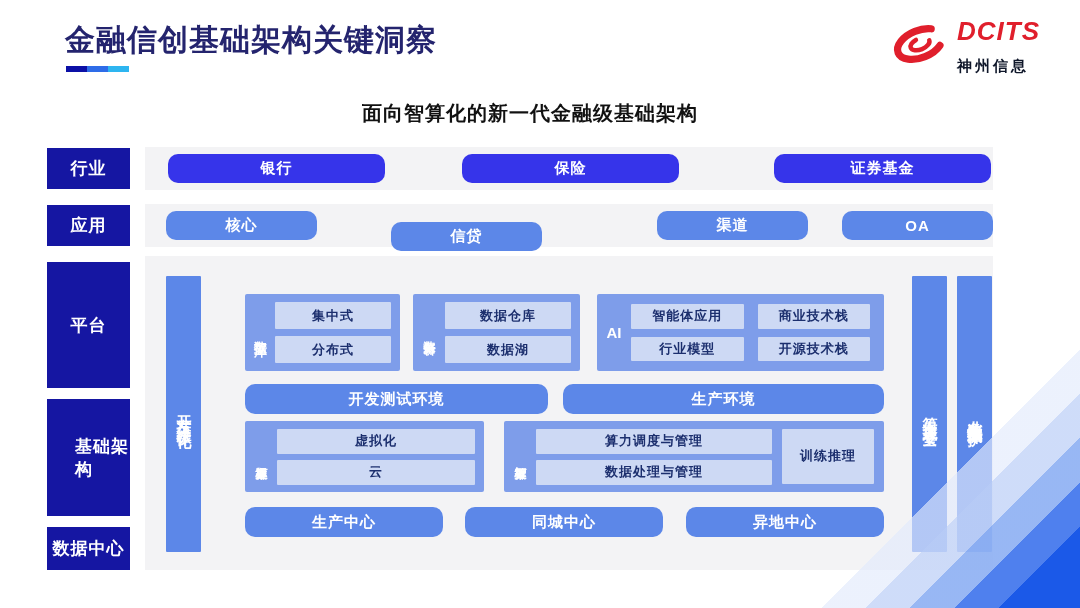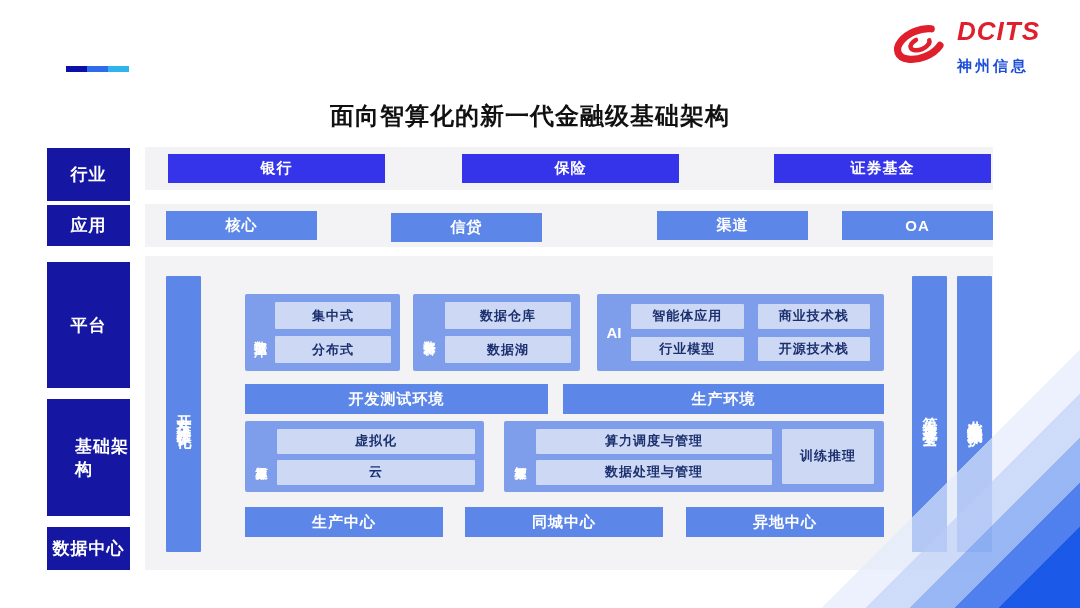--- a/index.html
+++ b/index.html
@@ -9,30 +9,30 @@
     -webkit-font-smoothing:antialiased;
   }
   .abs{position:absolute;box-sizing:border-box;}
   
   .title{left:65px;top:20px;font-size:30px;font-weight:bold;color:#24246e;letter-spacing:1px;}
   .underline{left:66px;top:66px;width:63px;height:6px;display:flex;}
   .underline span{flex:1;height:100%;}
   .logo{right:40px;top:18px;display:flex;align-items:center;gap:8px;}
   .logo-text{display:flex;flex-direction:column;line-height:1.05;gap:11px;}
   .logo-brand{color:#e01f2c;font-weight:bold;font-style:italic;font-size:26px;letter-spacing:1px;}
-  .logo-company{color:#1d4ed8;font-weight:bold;font-size:15px;letter-spacing:3px;margin-top:2px;}
-  .subtitle{left:60px;top:100px;width:940px;text-align:center;font-size:24px;font-weight:bold;color:#111;letter-spacing:1px;}
+  .logo-company{color:#0f172a;font-weight:bold;font-size:15px;letter-spacing:3px;margin-top:2px;}
+  .subtitle{left:60px;top:100px;width:940px;text-align:center;font-size:20px;font-weight:bold;color:#111;letter-spacing:1px;}
   
   .rail{left:47px;width:83px;background:#1516a2;color:#fff;font-weight:bold;font-size:17px;
         display:flex;align-items:center;justify-content:center;letter-spacing:1px;}
   
   .panel{left:145px;width:848px;background:#f3f3f5;}
   
   .chip{position:absolute;display:flex;align-items:center;justify-content:center;
-        color:#fff;font-weight:bold;font-size:15px;border-radius:0;letter-spacing:1px;}
+        color:#fff;font-weight:bold;font-size:15px;border-radius:10px;letter-spacing:1px;}
   .chip.vivid{background:#3634ea;}
   .chip.med{background:#5c87e8;}
   
   .vbar{position:absolute;background:#5c87e8;color:#fff;font-weight:bold;font-size:15px;
         display:flex;align-items:center;justify-content:center;border-radius:1px;}
   .vtext{writing-mode:vertical-rl;text-orientation:upright;letter-spacing:3px;}
   
   .group{position:absolute;background:#7e9dea;border-radius:2px;display:flex;align-items:stretch;}
   .group-label{color:#fff;font-weight:bold;font-size:13px;display:flex;align-items:center;justify-content:center;}
   .group-label .vtext{letter-spacing:1px;}
@@ -46,20 +46,21 @@
       rgba(143,177,243,0.92) 17%, rgba(143,177,243,0.92) 23%,
       rgba(198,214,248,0.85) 23%, rgba(198,214,248,0.85) 29%,
       rgba(226,234,252,0.65) 29%, rgba(226,234,252,0.65) 35%,
       rgba(255,255,255,0) 35%);}
 </style>
 </head>
 <body>
 
 <div id="stage">
 
+  <div class="abs title">金融信创基础架构关键洞察</div>
   <div class="abs underline">
     <span style="background:#0c10a6"></span>
     <span style="background:#2e6ce8"></span>
     <span style="background:#2eb5f0"></span>
   </div>
 
   <div class="abs logo">
     <span>
       <svg viewBox="0 0 64 52" width="58" height="48">
         <g fill="none" stroke="#e01f2c" stroke-linecap="round" transform="rotate(-22 32 26)">
@@ -69,35 +70,35 @@
       </svg>
     </span>
     <span class="logo-text">
       <span class="logo-brand">DCITS</span>
       <span class="logo-company">神州信息</span>
     </span>
   </div>
 
   <div class="abs subtitle">面向智算化的新一代金融级基础架构</div>
 
-  <div class="abs rail" style="top:148px;height:53px;">行业</div>
+  <div class="abs rail" style="top:148px;height:41px;">行业</div>
   <div class="abs rail" style="top:205px;height:41px;">应用</div>
   <div class="abs rail" style="top:262px;height:126px;">平台</div>
   <div class="abs rail" style="top:399px;height:117px;padding-left:28px;">基础架构</div>
   <div class="abs rail" style="top:527px;height:43px;">数据中心</div>
 
   <div class="abs panel" style="top:147px;height:43px;">
     <div class="chip vivid" style="left:23px;top:7px;width:217px;height:29px;">银行</div>
     <div class="chip vivid" style="left:317px;top:7px;width:217px;height:29px;">保险</div>
     <div class="chip vivid" style="left:629px;top:7px;width:217px;height:29px;">证券基金</div>
   </div>
 
   <div class="abs panel" style="top:204px;height:43px;">
     <div class="chip med" style="left:21px;top:7px;width:151px;height:29px;">核心</div>
-    <div class="chip med" style="left:246px;top:9px;width:151px;height:29px;">信贷</div>
+    <div class="chip med" style="left:246px;top:18px;width:151px;height:29px;">信贷</div>
     <div class="chip med" style="left:472px;top:7px;width:151px;height:29px;margin-left:40px;">渠道</div>
     <div class="chip med" style="left:697px;top:7px;width:151px;height:29px;">OA</div>
   </div>
 
   <div class="abs panel" style="top:256px;height:314px;">
 
     <div class="vbar" style="left:21px;top:20px;width:35px;height:276px;">
       <span class="vtext">开发运维一体化</span>
     </div>
 

